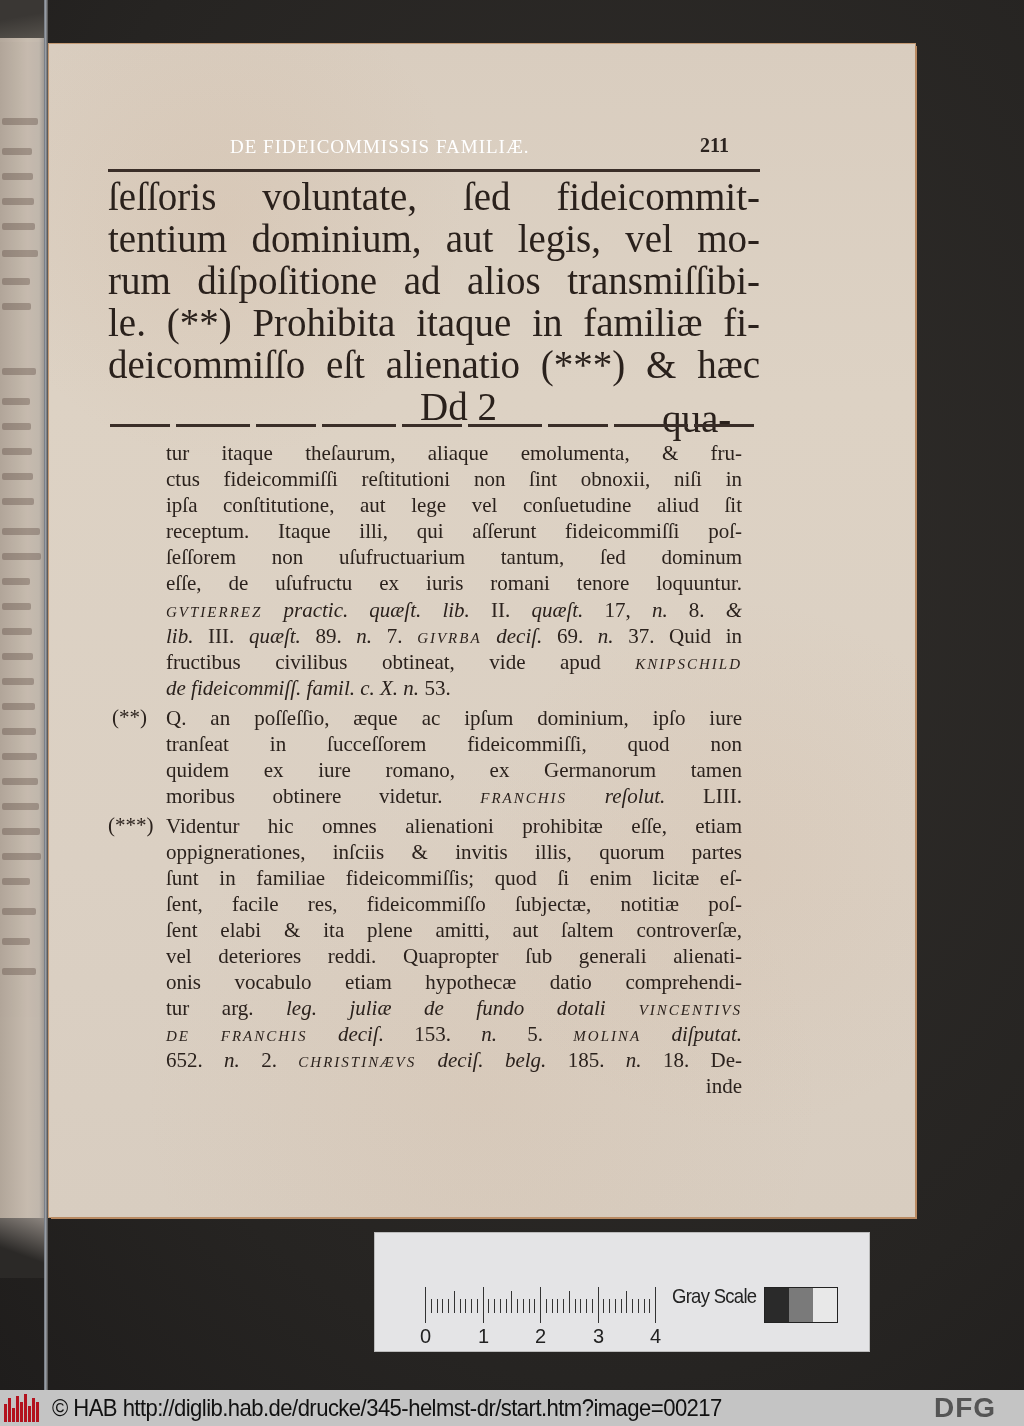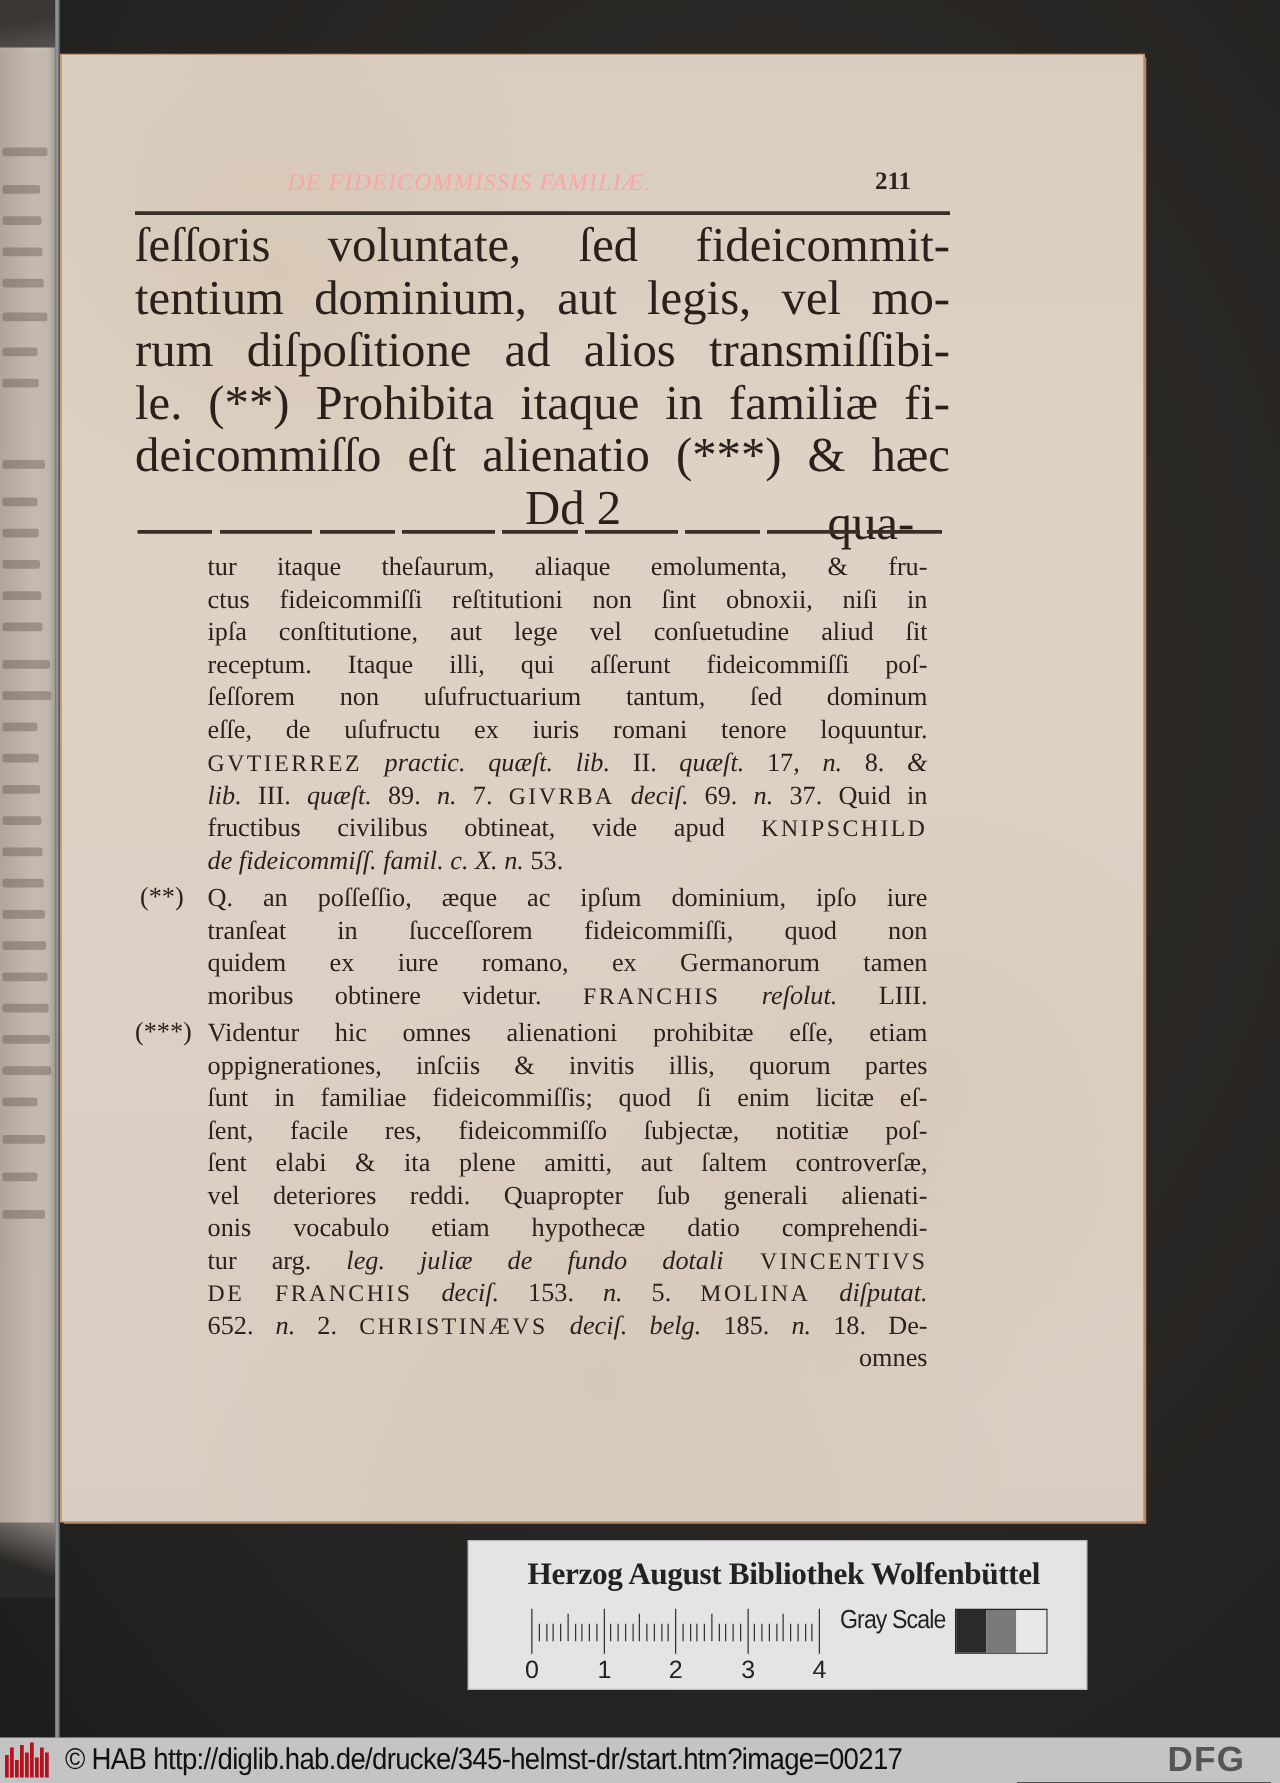--- a/index.html
+++ b/index.html
@@ -39,21 +39,21 @@
   }
   .page::before {
     content: ""; position: absolute; inset: 0;
     background:
       radial-gradient(circle at 20% 15%, rgba(190,140,100,0.10) 0, transparent 20%),
       radial-gradient(circle at 80% 70%, rgba(190,140,100,0.08) 0, transparent 25%),
       radial-gradient(circle at 50% 90%, rgba(190,140,100,0.07) 0, transparent 30%);
   }
   .running-head {
     position: absolute; left: 230px; top: 136px; font-size: 19px; letter-spacing: 1px;
-    color: #fca5a5; font-family: "Liberation Serif", serif; font-style: italic;
+    color: #ffffff; font-family: "Liberation Serif", serif;
   }
   .page-number {
     position: absolute; left: 700px; top: 134px; font-size: 20px; font-weight: bold; color: #2c2420;
     font-family: "Liberation Serif", serif;
   }
   .head-rule {
     position: absolute; left: 108px; top: 169px; width: 652px; height: 3px; background: #3a2e28;
   }
   .main-line {
     position: absolute; left: 108px; width: 652px; font-size: 39px; line-height: 42px;
@@ -75,21 +75,21 @@
   .note-line {
     position: absolute; left: 166px; width: 576px; font-size: 21px; line-height: 26px;
     color: #2b221d; font-family: "Liberation Serif", serif; white-space: nowrap;
     text-align: justify; text-align-last: justify;
   }
   .note-line.last { text-align-last: left; }
   .note-line.right { text-align: right; text-align-last: right; }
   .note-marker {
     position: absolute; left: 112px; font-size: 21px; color: #2b221d; font-family: "Liberation Serif", serif;
   }
-  .sc { font-variant: small-caps; letter-spacing: 2px; font-size: 19px; }
+  .sc { font-variant: small-caps; letter-spacing: 2px; font-size: 15px; font-style: italic; }
   .it { font-style: italic; }
 
   .target-card {
     position: absolute; left: 375px; top: 1233px; width: 494px; height: 118px;
     background: #e4e4e6; box-shadow: 0 0 0 1px #bbb;
   }
   .target-title {
     position: absolute; left: 47px; top: 13px; font-size: 25px; font-weight: bold; color: #222;
     font-family: "Liberation Serif", serif; letter-spacing: -0.3px; white-space: nowrap;
   }
@@ -225,24 +225,23 @@
 <div class="note-line" style="top:969px">onis vocabulo etiam hypothecæ datio comprehendi-</div>
 <div class="note-line" style="top:995px">
   <span>tur arg. </span><span class="it">leg. juliæ de fundo dotali</span><span class="sc"> VINCENTIVS</span>
 </div>
 <div class="note-line" style="top:1021px">
   <span class="sc">DE FRANCHIS</span><span class="it"> deciſ.</span><span> 153. </span><span class="it">n.</span><span> 5. </span><span class="sc">MOLINA</span><span class="it"> diſputat.</span>
 </div>
 <div class="note-line" style="top:1047px">
   <span>652. </span><span class="it">n.</span><span> 2. </span><span class="sc">CHRISTINÆVS</span><span class="it"> deciſ. belg.</span><span> 185. </span><span class="it">n.</span><span> 18.  De-</span>
 </div>
-<div class="note-line right" style="top:1073px">omnes</div>
+<div class="note-line right" style="top:1073px">inde</div>
 
 <div class="target-card">
-  <div class="target-title">Herzog August Bibliothek Wolfenbüttel</div>
   <div class="ruler" id="ruler">
       <div class="tick" style="left: 0px; height: 36px; bottom: 0px;"></div>
       <div class="tick" style="left: 5.75px; height: 14px; bottom: 10px;"></div>
       <div class="tick" style="left: 11.5px; height: 14px; bottom: 10px;"></div>
       <div class="tick" style="left: 17.25px; height: 14px; bottom: 10px;"></div>
       <div class="tick" style="left: 23px; height: 14px; bottom: 10px;"></div>
       <div class="tick" style="left: 28.75px; height: 22px; bottom: 10px;"></div>
       <div class="tick" style="left: 34.5px; height: 14px; bottom: 10px;"></div>
       <div class="tick" style="left: 40.25px; height: 14px; bottom: 10px;"></div>
       <div class="tick" style="left: 46px; height: 14px; bottom: 10px;"></div>

